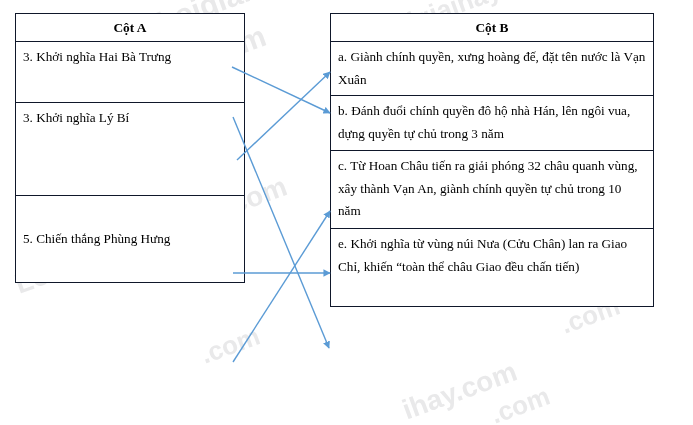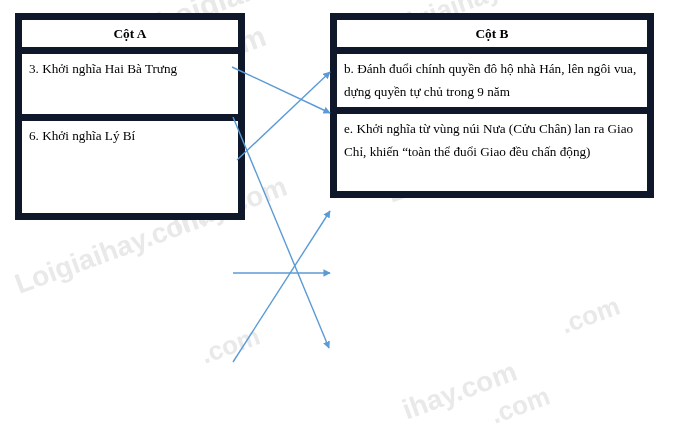--- a/index.html
+++ b/index.html
@@ -41,21 +41,21 @@
 
   
   .tbl {
     position: absolute;
     z-index: 2;
     border-collapse: collapse;
     background: transparent;
     table-layout: fixed;
   }
   .tbl td {
-    border: 7px solid #0f172a;
+    border: 1px solid #0f172a;
     vertical-align: top;
     background: #ffffff;
     padding: 4px 6px 4px 7px;
     font-size: 13.2px;
     line-height: 1.72;
     color: #000000;
   }
   .tbl td.hdr {
     text-align: center;
     font-weight: 700;
@@ -98,35 +98,44 @@
 
   <table id="tableA" class="tbl">
     <tbody>
         <tr>
       <td class="hdr" style="height:27px">Cột A</td>
     </tr>
     <tr>
       <td style="height:52px">3. Khởi nghĩa Hai Bà Trưng</td>
     </tr>
     <tr>
-      <td style="height:84px">6. Khởi nghĩa Lý Bí</td>
+      <td style="height:84px">3. Khởi nghĩa Lý Bí</td>
+    </tr>
+    <tr>
+      <td class="mid" style="height:78px">5. Chiến thắng Phùng Hưng</td>
     </tr>
   </tbody>
     </table>
 
   <table id="tableB" class="tbl">
     <tbody>
         <tr>
       <td class="hdr" style="height:27px">Cột B</td>
     </tr>
     <tr>
-      <td style="height:45px">b. Đánh đuổi chính quyền đô hộ nhà Hán, lên ngôi vua, dựng quyền tự chủ trong 9 năm</td>
+      <td style="height:45px">a. Giành chính quyền, xưng hoàng đế, đặt tên nước là Vạn Xuân</td>
     </tr>
     <tr>
-      <td style="height:69px">e. Khởi nghĩa từ vùng núi Nưa (Cửu Chân) lan ra Giao Chỉ, khiến “toàn thể đuổi Giao đều chấn động)</td>
+      <td style="height:45px">b. Đánh đuổi chính quyền đô hộ nhà Hán, lên ngôi vua, dựng quyền tự chủ trong 3 năm</td>
+    </tr>
+    <tr>
+      <td style="height:69px">c. Từ Hoan Châu tiến ra giải phóng 32 châu quanh vùng, xây thành Vạn An, giành chính quyền tự chủ trong 10 năm</td>
+    </tr>
+    <tr>
+      <td style="height:69px">e. Khởi nghĩa từ vùng núi Nưa (Cửu Chân) lan ra Giao Chỉ, khiến “toàn thể châu Giao đều chấn tiến)</td>
     </tr>
   </tbody>
     </table>
 
   <svg id="arrows" viewBox="0 0 693 425">
     <defs>
       <marker id="ahead" viewBox="0 0 10 10" refX="9" refY="5" markerWidth="5.2" markerHeight="5.2" orient="auto-start-reverse">
         <path d="M 0 0 L 10 5 L 0 10 z" fill="#5B9BD5"></path>
       </marker>
     </defs>

